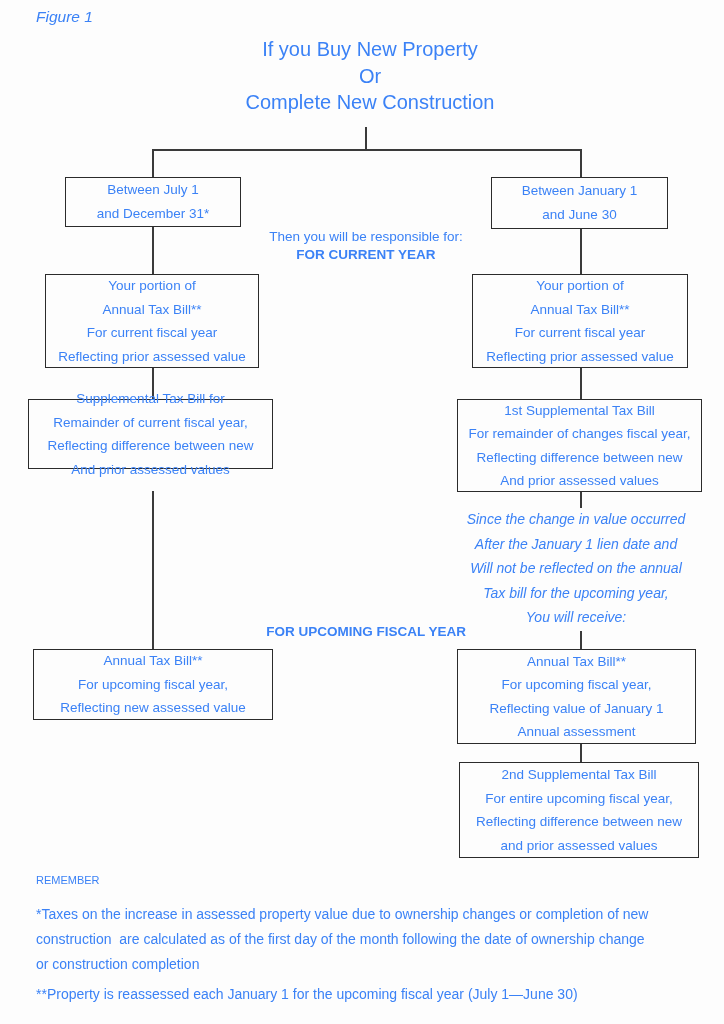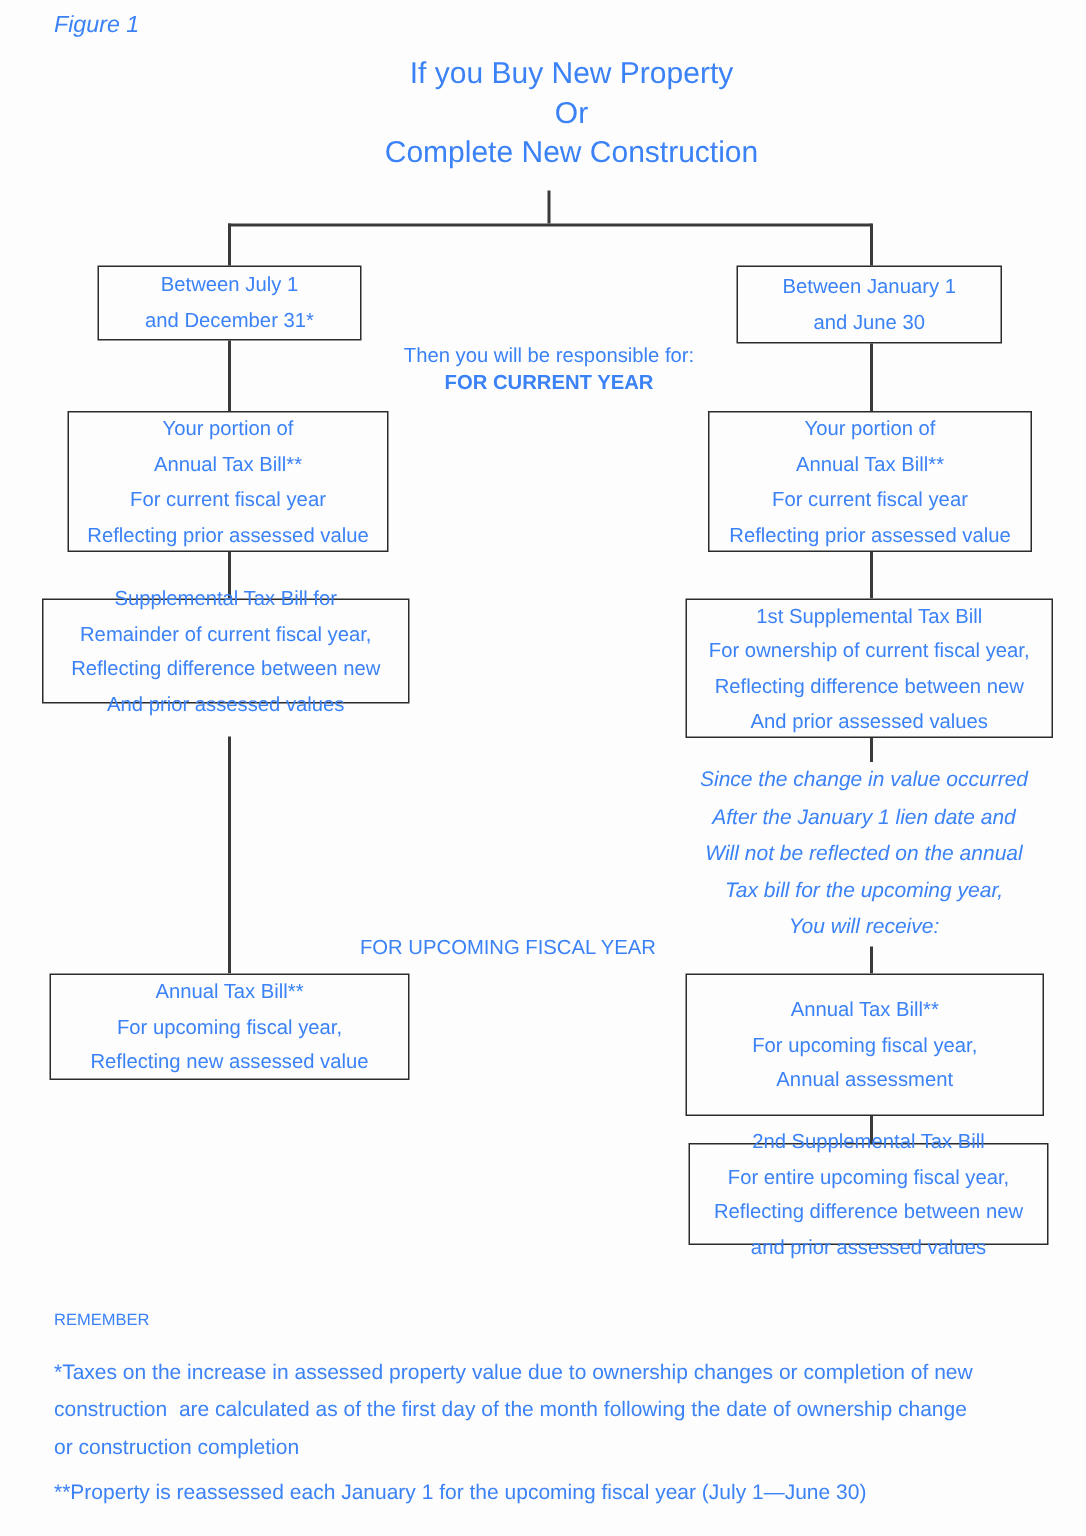--- a/index.html
+++ b/index.html
@@ -6,40 +6,40 @@
   .page {
     position:relative; width:724px; height:1024px; background:#fdfdfd;
     font-family:"Liberation Sans", sans-serif; color:#3b82f6; overflow:hidden;
     margin:0 auto;
   }
   .figure-label {
     position:absolute; left:36px; top:8px;
     font-style:italic; font-size:15.5px; font-weight:500;
   }
   .title {
-    position:absolute; left:181px; top:36px; width:400px;
+    position:absolute; left:170px; top:36px; width:400px;
     text-align:center; font-size:20px; line-height:26.5px;
   }
   .box {
     position:absolute; box-sizing:border-box;
     border:1.5px solid #2b2b2b; background:#fdfdfd;
     display:flex; flex-direction:column; justify-content:center;
     text-align:center; font-size:13.5px; line-height:23.5px;
   }
   .box.row1 { line-height:24px;text-align:center; }
   .vline { position:absolute; width:1.5px; background:#3a3a3a; }
   .hline { position:absolute; height:1.5px; background:#3a3a3a; }
   .mid-label {
     position:absolute; left:250px; top:228px; width:232px;
     text-align:center; font-size:13.5px; line-height:18px;
   }
   .bold-label { font-weight:bold; }
   .upcoming-label {
     position:absolute; left:240px; top:624px; width:226px;
-    text-align:left; font-size:13.5px; font-weight:normal;
+    text-align:right; font-size:13.5px; font-weight:bold;
   }
   .note {
     position:absolute; left:446px; top:507px; width:260px;
     text-align:center; font-style:italic; font-size:14px; line-height:24.5px;
   }
   .remember {
     position:absolute; left:36px; top:874px; font-size:11px;
   }
   .footnote1 {
     position:absolute; left:36px; top:902px; width:680px;
@@ -117,40 +117,41 @@
 
   <div class="box" style="left:472px; top:274px; width:216px; height:94px;">
     <div>Your portion of</div>
     <div>Annual Tax Bill**</div>
     <div>For current fiscal year</div>
     <div>Reflecting prior assessed value</div>
   </div>
 
   <div class="box" style="left:457px; top:399px; width:245px; height:93px;">
     <div>1st Supplemental Tax Bill</div>
-    <div>For ownership of current fiscal year,</div>
+    <div>For remainder of changes fiscal year,</div>
     <div>Reflecting difference between new</div>
     <div>And prior assessed values</div>
   </div>
 
   <div class="note">
     <div>Since the change in value occurred</div>
     <div>After the January 1 lien date and</div>
     <div>Will not be reflected on the annual</div>
     <div>Tax bill for the upcoming year,</div>
     <div>You will receive:</div>
   </div>
 
   <div class="box" style="left:457px; top:649px; width:239px; height:95px;">
     <div>Annual Tax Bill**</div>
     <div>For upcoming fiscal year,</div>
+    <div>Reflecting value of January 1</div>
     <div>Annual assessment</div>
   </div>
 
-  <div class="box" style="left:459px; top:762px; width:240px; height:68px;">
+  <div class="box" style="left:459px; top:762px; width:240px; height:96px;">
     <div>2nd Supplemental Tax Bill</div>
     <div>For entire upcoming fiscal year,</div>
     <div>Reflecting difference between new</div>
     <div>and prior assessed values</div>
   </div>
 
   <div class="remember">REMEMBER</div>
 
   <div class="footnote1">
     <div class="fn-line">*Taxes on the increase in assessed property value due to ownership changes or completion of new</div>

